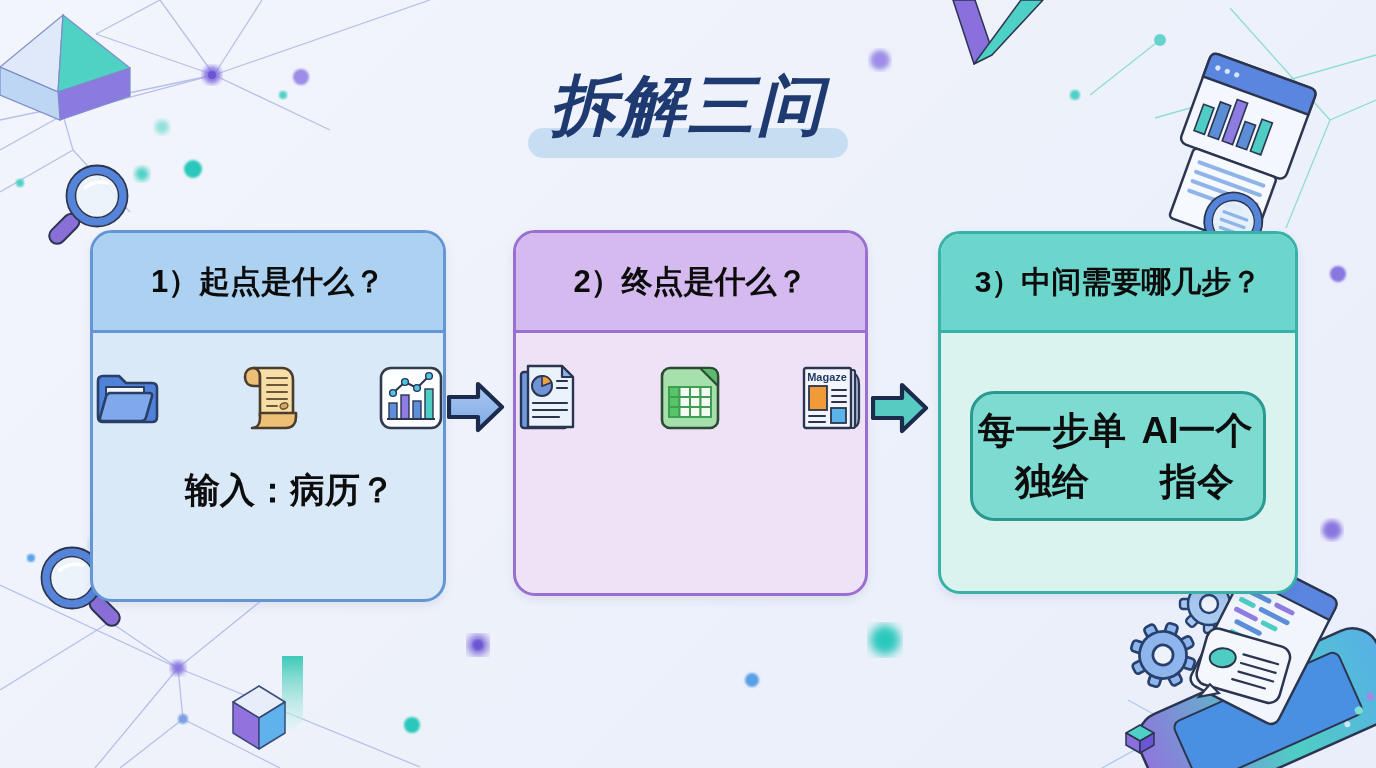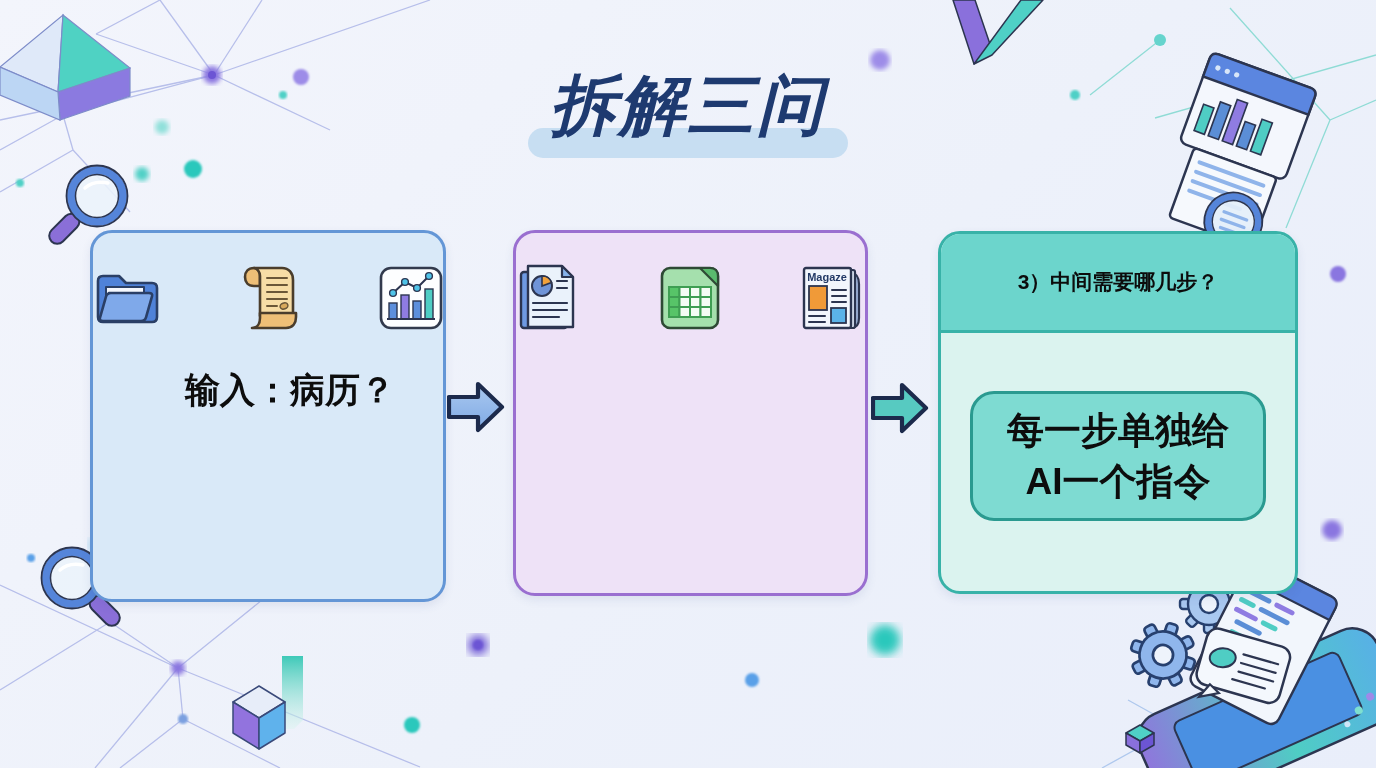--- a/index.html
+++ b/index.html
@@ -29,24 +29,24 @@
   .card1{left:90px;top:230px;width:350px;height:366px;border-color:#6496d6;background:#d9e9f8;}
   .card1 .card-head{background:#add2f1;border-color:#6496d6;}
   .card1 .card-head span{font-size:31px;}
 
   .card2{left:513px;top:230px;width:349px;height:360px;border-color:#9a6fd0;background:#eee2f7;}
   .card2 .card-head{background:#d4baee;border-color:#9a6fd0;}
   .card2 .card-head span{font-size:31px;}
 
   .card3{left:938px;top:231px;width:354px;height:357px;border-color:#38b2a8;background:#dbf3ef;}
   .card3 .card-head{background:#6cd5cc;border-color:#38b2a8;height:99px;}
-  .card3 .card-head span{font-size:21px;text-align:center;}
+  .card3 .card-head span{font-size:30px;text-align:center;}
   .highlight-box{margin:58px auto 0;width:296px;height:130px;background:#7edbd2;
                  border:3px solid #2a9a90;border-radius:24px;box-sizing:border-box;
-                 display:flex;flex-direction:column;align-items:center;justify-content:center;
+                 display:flex;align-items:center;justify-content:center;
                  font-size:37px;line-height:1.38;font-weight:900;color:#0d0d0d;text-align:center;}
 
   .arrow{position:absolute;z-index:2;}
   .arrow1{left:447px;top:381px;}
   .arrow2{left:871px;top:382px;}
 </style>
 </head>
 <body>
 
 <div class="stage">
@@ -296,20 +296,23 @@
   </svg>
 
   <div class="title-wrap">
     <div class="title-box">
       <span class="title-pill"></span>
       <h1 class="title-text">拆解三问</h1>
     </div>
   </div>
 
   <section class="card card1">
+    <header class="card-head">
+      <span>1）起点是什么？</span>
+    </header>
     <div class="card-body">
       <div class="icon-row">
         <svg width="70" height="60" viewBox="0 0 70 60">
           <g stroke="#2a3f66" stroke-width="2.6" stroke-linejoin="round">
             <path d="M5 13 q0-5 5-5 h16 l7 7 h26 q5 0 5 5 v29 q0 5 -5 5 h-49 q-5 0 -5-5 z" fill="#4f82d8"></path>
             <rect x="13" y="19" width="38" height="20" fill="#f5f8fe" stroke-width="2"></rect>
             <path d="M16 25 h40 q4 0 3 3.4 l-6 21 q-1 3.6-5 3.6 h-38 q-4 0-3-3.4 l6-21 q1-3.6 5-3.6 z" fill="#7fa9ea"></path>
           </g>
         </svg>
         <svg width="60" height="70" viewBox="0 0 60 70">
@@ -347,20 +350,23 @@
         <span>输入：病历？</span><br>
       </div>
     </div>
   </section>
 
   <svg class="arrow arrow1" width="58" height="52" viewBox="0 0 58 52">
     <polygon points="2,16 31,16 31,3 55,26 31,49 31,36 2,36" fill="url(#arrowBlue)" stroke="#1c2a4c" stroke-width="4.2" stroke-linejoin="round"></polygon>
   </svg>
 
   <section class="card card2">
+    <header class="card-head">
+      <span>2）终点是什么？</span>
+    </header>
     <div class="card-body">
       <div class="icon-row">
         <svg width="64" height="70" viewBox="0 0 64 70">
           <rect x="5" y="9" width="46" height="56" rx="3" fill="#6f9ae2" stroke="#2c3550" stroke-width="2.4"></rect>
           <path d="M12 3 h34 l11 11 v50 h-45 z" fill="#eaf2fb" stroke="#2c3550" stroke-width="2.4" stroke-linejoin="round"></path>
           <path d="M46 3 l11 11 h-11 z" fill="#86b2ea" stroke="#2c3550" stroke-width="2.2" stroke-linejoin="round"></path>
           <circle cx="26" cy="23" r="10" fill="#6f94d8" stroke="#2c3550" stroke-width="2"></circle>
           <path d="M26 23 L26 13 A10 10 0 0 1 35.5 19.5 Z" fill="#f2a23c" stroke="#2c3550" stroke-width="1.6"></path>
           <g stroke="#2c3550" stroke-width="2.2" stroke-linecap="round">
             <line x1="41" y1="18" x2="51" y2="18"></line>

